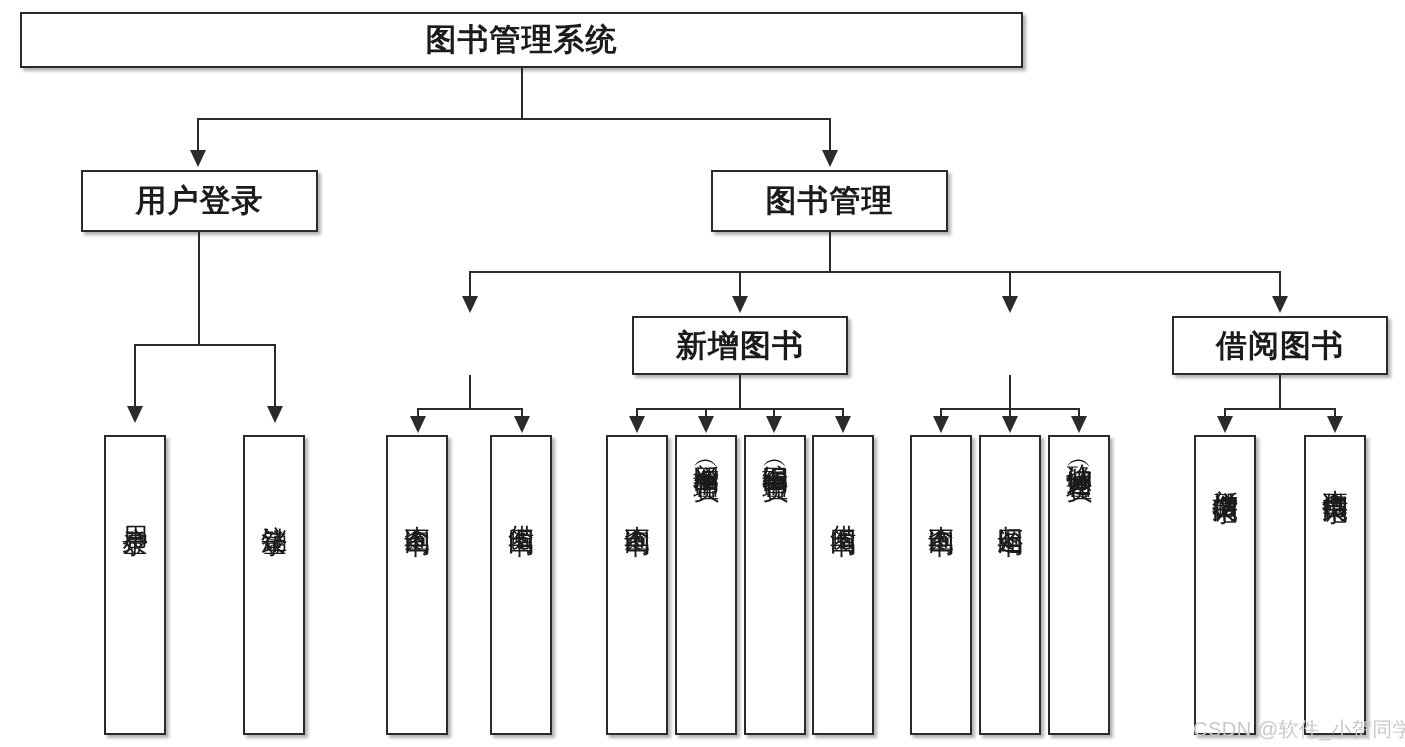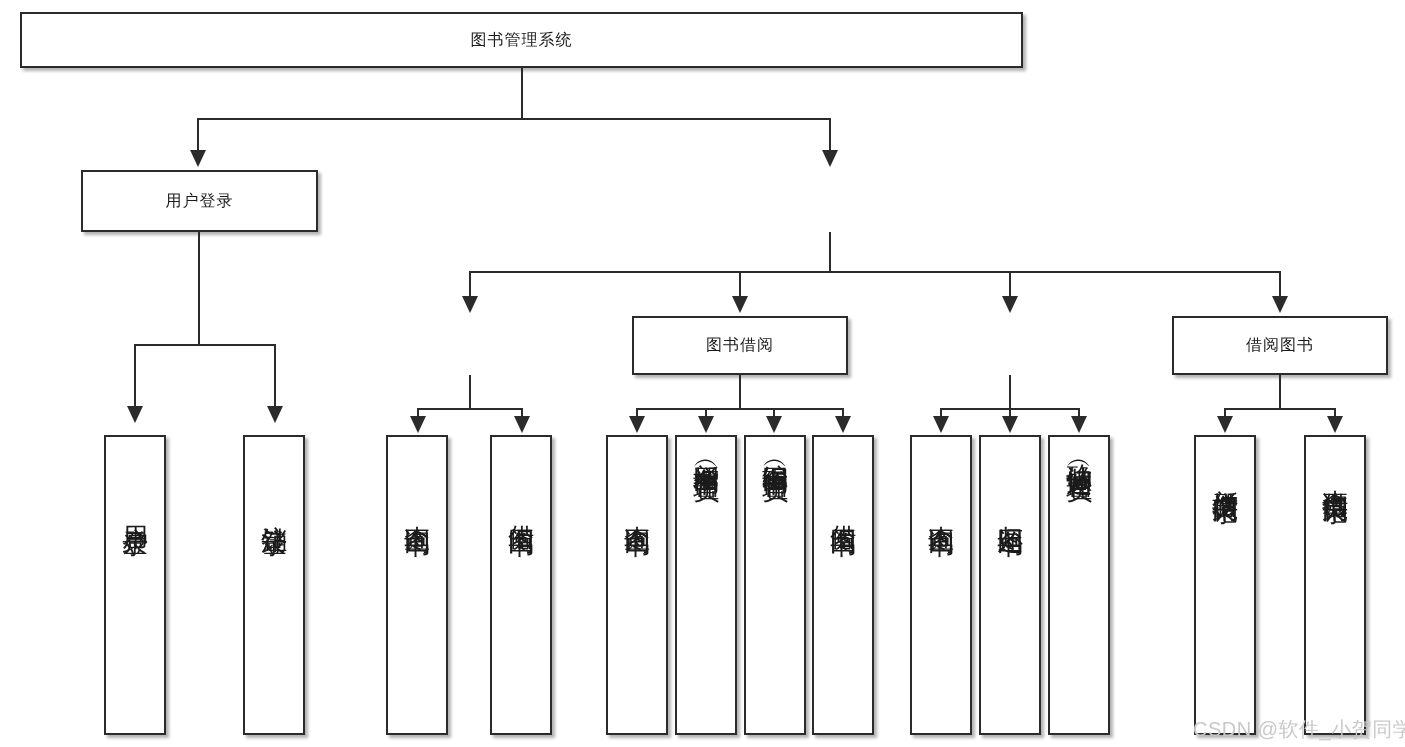--- a/index.html
+++ b/index.html
@@ -28,23 +28,24 @@
     justify-content: center;
     color: #1b1b1b;
   }
   .node .label {
     display: block;
     text-align: center;
     line-height: 1.15;
   }
   
   .node.horiz .label {
-    font-size: 16px;
+    font-size: 31px;
     letter-spacing: 1px;
     white-space: nowrap;
+    font-weight: bold;
   }
   
   .node.vert {
     align-items: flex-start;
     padding-top: 0;
   }
   .node.vert .label {
     writing-mode: vertical-rl;
     text-orientation: upright;
     font-size: 26px;
@@ -88,20 +89,23 @@
 
   <div class="edge h" style="left:197px; top:118px; width:634px; height:2px;"></div>
 
   <div class="edge v" style="left:197px; top:118px; width:2px; height:32px;"></div>
   <div class="arrow" style="left:190px; top:150px;"></div>
   <div class="edge v" style="left:829px; top:118px; width:2px; height:32px;"></div>
   <div class="arrow" style="left:822px; top:150px;"></div>
 
   <div class="node horiz" style="left:81px; top:170px; width:237px; height:62px;">
     <span class="label">用户登录</span>
+  </div>
+  <div class="node horiz" style="left:711px; top:170px; width:237px; height:62px;">
+    <span class="label">图书管理</span>
   </div>
 
   <div class="edge v" style="left:198px; top:232px; width:2px; height:113px;"></div>
   <div class="edge h" style="left:134px; top:344px; width:142px; height:2px;"></div>
   <div class="edge v" style="left:134px; top:344px; width:2px; height:63px;"></div>
   <div class="arrow" style="left:127px; top:406px;"></div>
   <div class="edge v" style="left:274px; top:344px; width:2px; height:63px;"></div>
   <div class="arrow" style="left:267px; top:406px;"></div>
 
   <div class="edge v" style="left:829px; top:232px; width:2px; height:40px;"></div>
@@ -109,21 +113,21 @@
   <div class="edge v" style="left:469px; top:271px; width:2px; height:26px;"></div>
   <div class="arrow" style="left:462px; top:296px;"></div>
   <div class="edge v" style="left:739px; top:271px; width:2px; height:26px;"></div>
   <div class="arrow" style="left:732px; top:296px;"></div>
   <div class="edge v" style="left:1009px; top:271px; width:2px; height:26px;"></div>
   <div class="arrow" style="left:1002px; top:296px;"></div>
   <div class="edge v" style="left:1279px; top:271px; width:2px; height:26px;"></div>
   <div class="arrow" style="left:1272px; top:296px;"></div>
 
   <div class="node horiz" style="left:632px; top:316px; width:216px; height:59px;">
-    <span class="label">图书借阅</span>
+    <span class="label">新增图书</span>
   </div>
   <div class="node horiz" style="left:1172px; top:316px; width:216px; height:59px;">
     <span class="label">借阅图书</span>
   </div>
 
   <div class="edge v" style="left:469px; top:375px; width:2px; height:34px;"></div>
   <div class="edge h" style="left:417px; top:408px; width:106px; height:2px;"></div>
   <div class="edge v" style="left:417px; top:408px; width:2px; height:9px;"></div>
   <div class="arrow" style="left:410px; top:416px;"></div>
   <div class="edge v" style="left:521px; top:408px; width:2px; height:9px;"></div>

